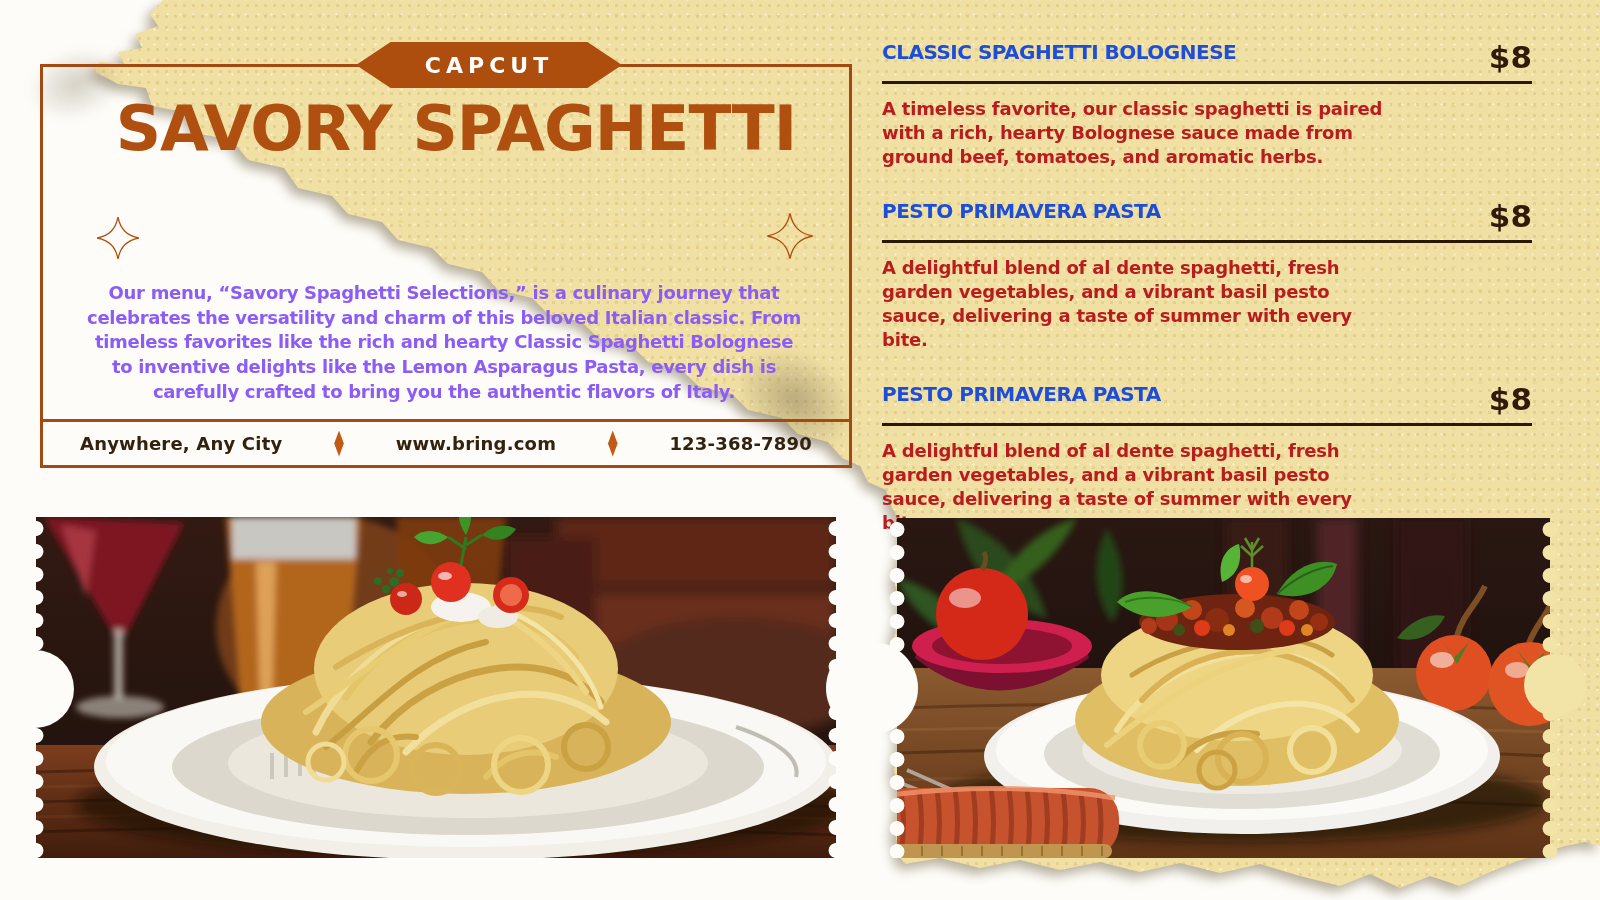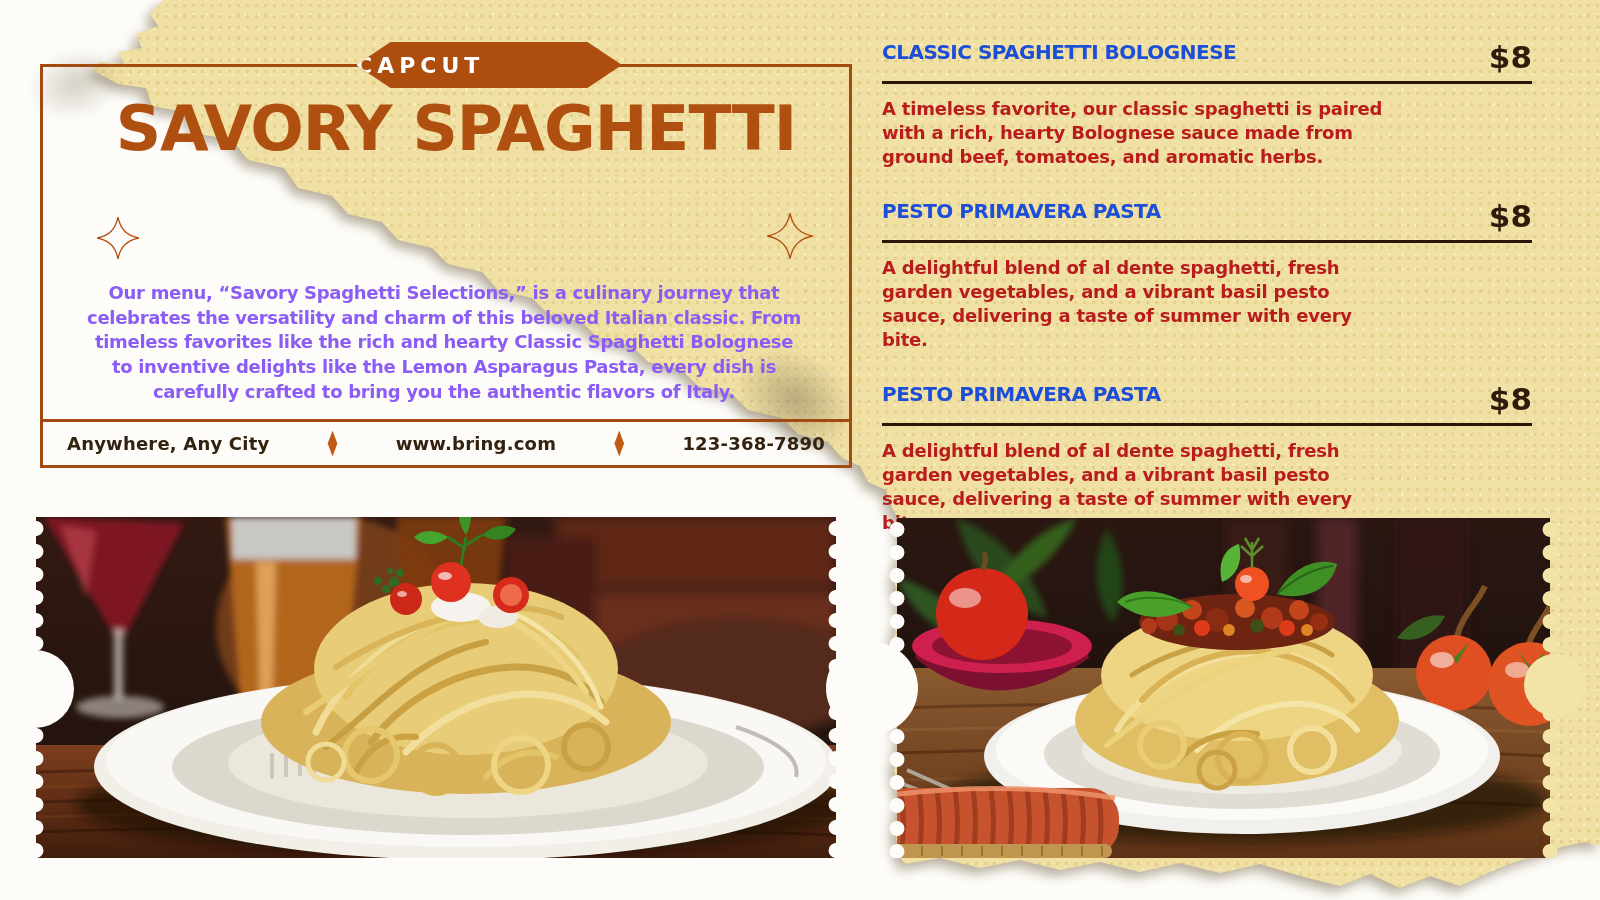--- a/index.html
+++ b/index.html
@@ -28,32 +28,32 @@
   .curl{position:absolute;z-index:2;pointer-events:none;}
   #curl-main{left:678px;top:326px;width:200px;height:165px;transform:rotate(32deg);
     background:radial-gradient(closest-side at 55% 40%, rgba(108,94,68,.42), rgba(108,94,68,0) 72%);filter:blur(4px);}
   #curl-corner{left:6px;top:34px;width:140px;height:100px;transform:rotate(-18deg);
     background:radial-gradient(closest-side at 50% 50%, rgba(120,106,80,.30), rgba(120,106,80,0) 70%);filter:blur(4px);}
 
   
   #menu-card{position:absolute;left:40px;top:64px;width:806px;height:398px;border:3px solid #a34a12;z-index:3;}
   #badge{position:absolute;left:313px;top:-25px;width:266px;height:46px;background:#ad4e0f;
     clip-path:polygon(0 50%,13% 0,87% 0,100% 50%,87% 100%,13% 100%);
-    display:flex;align-items:center;justify-content:flex-start;}
+    display:flex;align-items:center;justify-content:center;}
   #badge span{color:#fff;font-weight:800;font-size:22px;letter-spacing:5px;}
   #poster-title{position:absolute;left:0;right:0;top:30px;text-align:center;color:#af4f10;font-weight:800;
     text-transform:uppercase;font-size:63px;line-height:1.02;letter-spacing:-1px;padding-left:20px;}
   .sparkle{position:absolute;z-index:3;}
   #sparkle-left{left:52px;top:148px;}
   #sparkle-right{left:722px;top:144px;}
   #intro{position:absolute;left:41px;top:214px;width:720px;text-align:center;color:#8b5cf6;
     font-size:18px;font-weight:600;line-height:1.37;letter-spacing:-.3px;}
   #card-divider{position:absolute;left:0;right:0;bottom:43px;height:3px;background:#a34a12;}
   #contact-bar{position:absolute;left:0;right:0;bottom:0;height:43px;display:flex;align-items:center;
-    justify-content:space-between;padding:0 24px;color:#33220f;font-weight:700;font-size:18px;letter-spacing:.2px;}
+    justify-content:space-between;padding:0 37px;color:#33220f;font-weight:700;font-size:18px;letter-spacing:.2px;}
   .diamond{width:16px;height:26px;background:#c05a14;clip-path:polygon(50% 0,80% 50%,50% 100%,20% 50%);}
 
   
   #menu-list{position:absolute;left:882px;top:40px;width:650px;z-index:3;}
   .m-item{margin-bottom:30px;}
   .m-head{display:flex;justify-content:space-between;align-items:flex-start;}
   .m-name{font-size:20px;font-weight:800;text-transform:uppercase;color:#1d4ed8;letter-spacing:-.5px;white-space:nowrap;line-height:1.25;}
   .m-price{font-size:31px;font-weight:800;color:#301a0a;line-height:1.1;}
   .m-rule{height:3px;background:#2b1708;margin:7px 0 13px 0;}
   .m-desc{width:505px;font-size:18px;font-weight:600;color:#b91c1c;line-height:1.33;letter-spacing:-.2px;}

